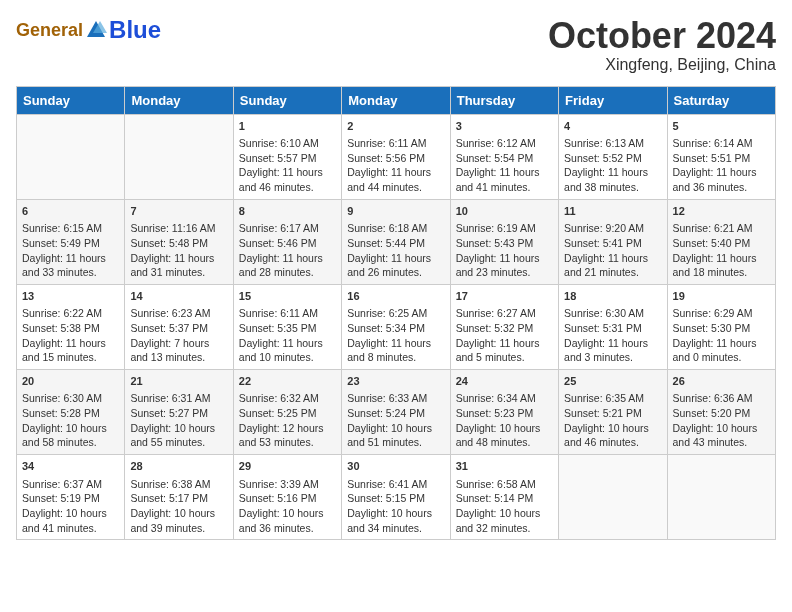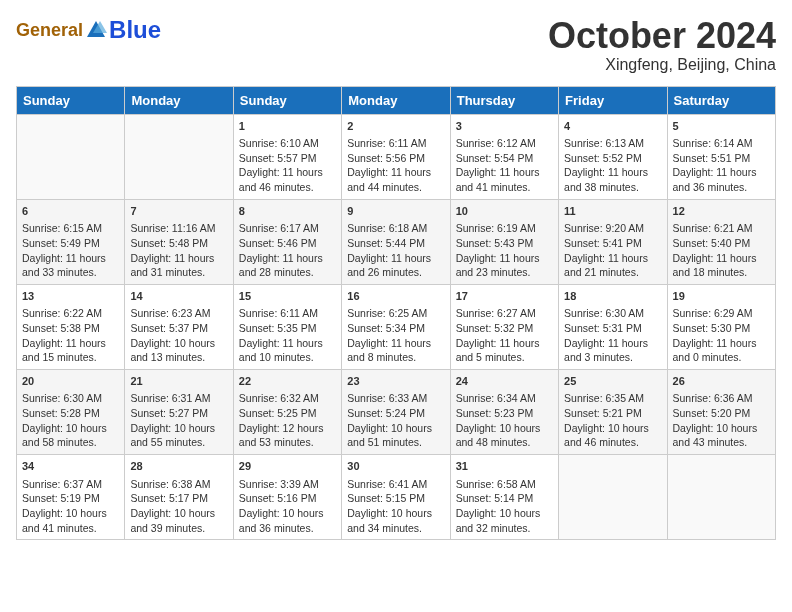--- a/index.html
+++ b/index.html
@@ -159,21 +159,21 @@
         </td>
         <td>
           <div class="cell-content"><span class="day-number">12</span><span>Sunrise: 6:21 AM</span><br><span>Sunset: 5:40 PM</span><br><span>Daylight: 11 hours and 18 minutes.</span></div>
         </td>
       </tr>
       <tr>
         <td>
           <div class="cell-content"><span class="day-number">13</span><span>Sunrise: 6:22 AM</span><br><span>Sunset: 5:38 PM</span><br><span>Daylight: 11 hours and 15 minutes.</span></div>
         </td>
         <td>
-          <div class="cell-content"><span class="day-number">14</span><span>Sunrise: 6:23 AM</span><br><span>Sunset: 5:37 PM</span><br><span>Daylight: 10 hours and 13 minutes.</span></div>
+          <div class="cell-content"><span class="day-number">14</span><span>Sunrise: 6:23 AM</span><br><span>Sunset: 5:37 PM</span><br><span>Daylight: 7 hours and 13 minutes.</span></div>
         </td>
         <td>
           <div class="cell-content"><span class="day-number">15</span><span>Sunrise: 6:11 AM</span><br><span>Sunset: 5:35 PM</span><br><span>Daylight: 11 hours and 10 minutes.</span></div>
         </td>
         <td>
           <div class="cell-content"><span class="day-number">16</span><span>Sunrise: 6:25 AM</span><br><span>Sunset: 5:34 PM</span><br><span>Daylight: 11 hours and 8 minutes.</span></div>
         </td>
         <td>
           <div class="cell-content"><span class="day-number">17</span><span>Sunrise: 6:27 AM</span><br><span>Sunset: 5:32 PM</span><br><span>Daylight: 11 hours and 5 minutes.</span></div>
         </td>

